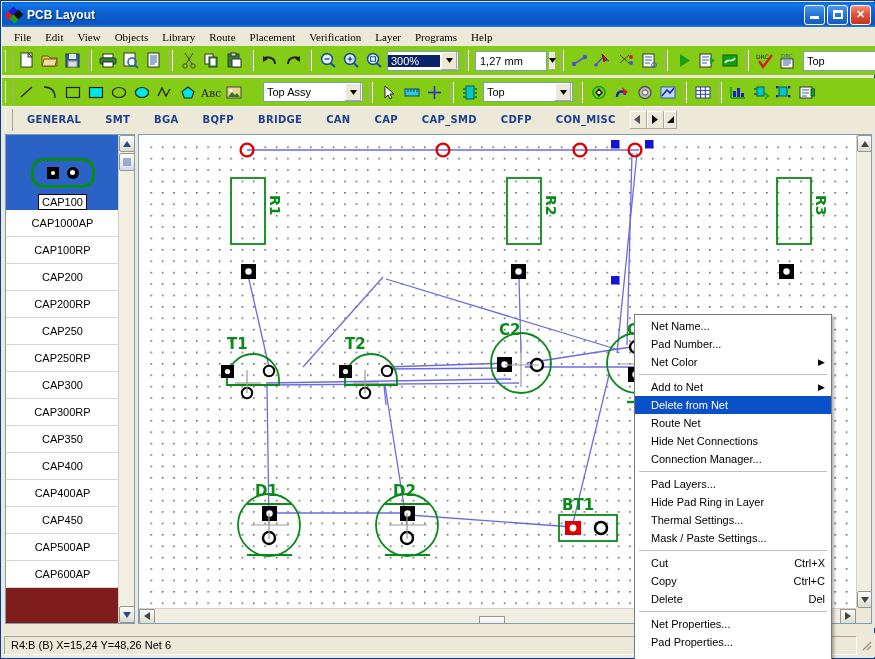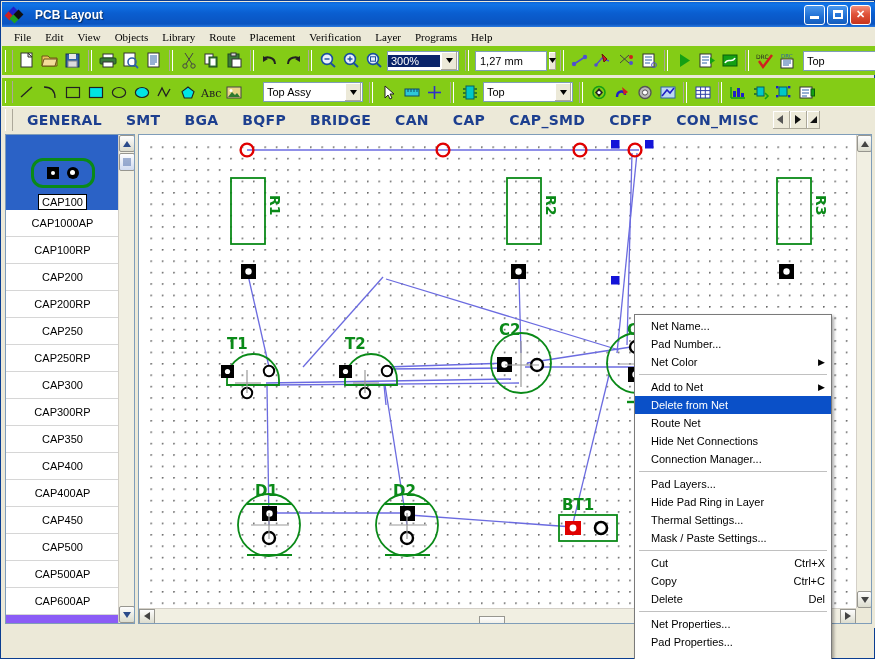--- a/index.html
+++ b/index.html
@@ -5,21 +5,21 @@
   html,body{margin:0;padding:0;background:#ffffff;}
   body{width:875px;height:659px;overflow:hidden;font-family:"Liberation Sans",sans-serif;font-size:11px;color:#000;}
 
   
   #app{position:absolute;left:0;top:0;width:875px;height:659px;
        background:#ece9d8;border:1px solid #0a3d91;box-sizing:border-box;}
 
   
   #titlebar{position:absolute;left:1px;top:1px;width:873px;height:25px;
     background:linear-gradient(180deg,#0b62d4 0%,#1175e8 8%,#0a5ed0 45%,#0a54c0 88%,#2a7ae0 100%);
-    display:flex;align-items:center;box-sizing:border-box;gap:8px;}
+    display:flex;align-items:center;box-sizing:border-box;}
   #titleicon{width:16px;height:16px;margin-left:4px;margin-right:5px;position:relative;flex:none;}
   .dmd{position:absolute;width:7px;height:7px;transform:rotate(45deg);}
   #titletext{color:#fff;font-weight:bold;font-size:12px;text-shadow:1px 1px 1px rgba(0,0,0,.5);flex:1;}
   .winbtns{display:flex;gap:2px;margin-right:4px;}
   .wbtn{width:21px;height:20px;border:1px solid #ffffff;border-radius:3px;
         display:flex;align-items:center;justify-content:center;box-sizing:border-box;
         font-size:11px;color:#fff;font-weight:bold;}
   .wbtn.min{background:linear-gradient(180deg,#4a97ec,#1f6fd4 60%,#155cbb);}
   .wbtn.max{background:linear-gradient(180deg,#4a97ec,#1f6fd4 60%,#155cbb);}
   .wbtn.cls{background:linear-gradient(180deg,#f38f7b,#e0533a 45%,#c8341c);}
@@ -48,32 +48,32 @@
   .combo .carr{width:16px;height:18px;background:#ece9d8;border-left:1px solid #fff;
        display:flex;align-items:center;justify-content:center;margin:0 1px 0 0;flex:none;
        box-shadow:inset -1px -1px 0 #aca899, inset 1px 1px 0 #fff;}
   .combo .cval.sel{background:#0a246a;color:#fff;}
   .field{height:20px;border:1px solid #7f9db9;background:#fff;box-sizing:border-box;
          display:flex;align-items:center;padding:0 4px;font-size:11px;flex:none;margin:0 2px;}
 
   
   #tabstrip{position:absolute;left:1px;top:105px;width:873px;height:26px;background:#ece9d8;
       border-top:1px solid #fff;box-sizing:border-box;display:flex;align-items:center;}
-  .ctab{font-size:14px;font-weight:bold;color:#1d3f8f;font-family:"DejaVu Sans",sans-serif;
+  .ctab{font-size:10px;font-weight:bold;color:#1d3f8f;font-family:"DejaVu Sans",sans-serif;
         padding:4px 12px;white-space:nowrap;letter-spacing:.3px;}
   .tabnav{display:flex;align-items:center;margin-left:2px;}
   .navbtn{width:17px;height:18px;background:#ece9d8;box-shadow:inset -1px -1px 0 #aca899,inset 1px 1px 0 #fff;
           display:flex;align-items:center;justify-content:center;flex:none;}
 
   
   #bodyarea{position:absolute;left:1px;top:131px;width:873px;height:496px;box-sizing:border-box;background:#ece9d8;}
 
   
   #leftpane{position:absolute;left:3px;top:2px;width:130px;height:490px;
-            border:1px solid #7f9db9;background:#8b5cf6;box-sizing:border-box;overflow:hidden;}
+            border:1px solid #7f9db9;background:#7f1d1d;box-sizing:border-box;overflow:hidden;}
   #listwrap{position:absolute;left:0;top:0;width:113px;height:488px;overflow:hidden;}
   .selprev{height:75px;background:#2b62c6;display:flex;align-items:center;justify-content:center;position:relative;}
   .selprev .padicon{width:58px;height:24px;border:3px solid #0a8a18;border-radius:12px;
         display:flex;align-items:center;justify-content:center;gap:8px;background:#2b62c6;}
   .sqpad{width:12px;height:12px;background:#000;display:flex;align-items:center;justify-content:center;}
   .sqpad i{width:4px;height:4px;background:#fff;display:block;border-radius:50%;}
   .rdpad{width:12px;height:12px;background:#000;border-radius:50%;display:flex;align-items:center;justify-content:center;}
   .rdpad i{width:5px;height:5px;background:#fff;display:block;border-radius:50%;}
   .sellabel{position:absolute;left:0;bottom:2px;width:100%;text-align:center;}
   .sellabel span{background:#fff;color:#000;font-size:11px;padding:1px 3px;border:1px solid #000;}
@@ -621,21 +621,20 @@
             <div class="litem">CAP200</div>
             <div class="litem">CAP200RP</div>
             <div class="litem">CAP250</div>
             <div class="litem">CAP250RP</div>
             <div class="litem">CAP300</div>
             <div class="litem">CAP300RP</div>
             <div class="litem">CAP350</div>
             <div class="litem">CAP400</div>
             <div class="litem">CAP400AP</div>
             <div class="litem">CAP450</div>
-            <div class="litem">CAP500</div>
             <div class="litem">CAP500AP</div>
             <div class="litem">CAP600AP</div>
           </div>
       </div>
       <div id="leftsb">
         <div class="sbbtn">
           <svg width="8" height="6">
               <path d="M4 0 L8 6 L0 6 Z" fill="#2a4a8a"></path>
             </svg>
           </div>
@@ -911,14 +910,28 @@
         <div class="mi">
           <span>Net Properties...</span>
         </div>
         <div class="mi">
           <span>Pad Properties...</span>
         </div>
       </div>
 
   </div>
 
+  <div id="statusbar">
+    <div class="scell" id="scell1">R4:B (B)   X=15,24  Y=48,26   Net 6</div>
+    <div class="scell" id="scell2">X=15,24 mm</div>
+    <div class="scell" id="scell3">Y=48,26 mm</div>
+    <div class="resizegrip">
+      <svg width="14" height="14">
+          <g stroke="#9a968a" stroke-width="1.4">
+        <line x1="12" y1="4" x2="4" y2="12"></line>
+            <line x1="12" y1="8" x2="8" y2="12"></line>
+            <line x1="12" y1="12" x2="12" y2="12"></line>
+      </g>
+        </svg>
+    </div>
+  </div>
 
 </div>
 
 </body></html>

